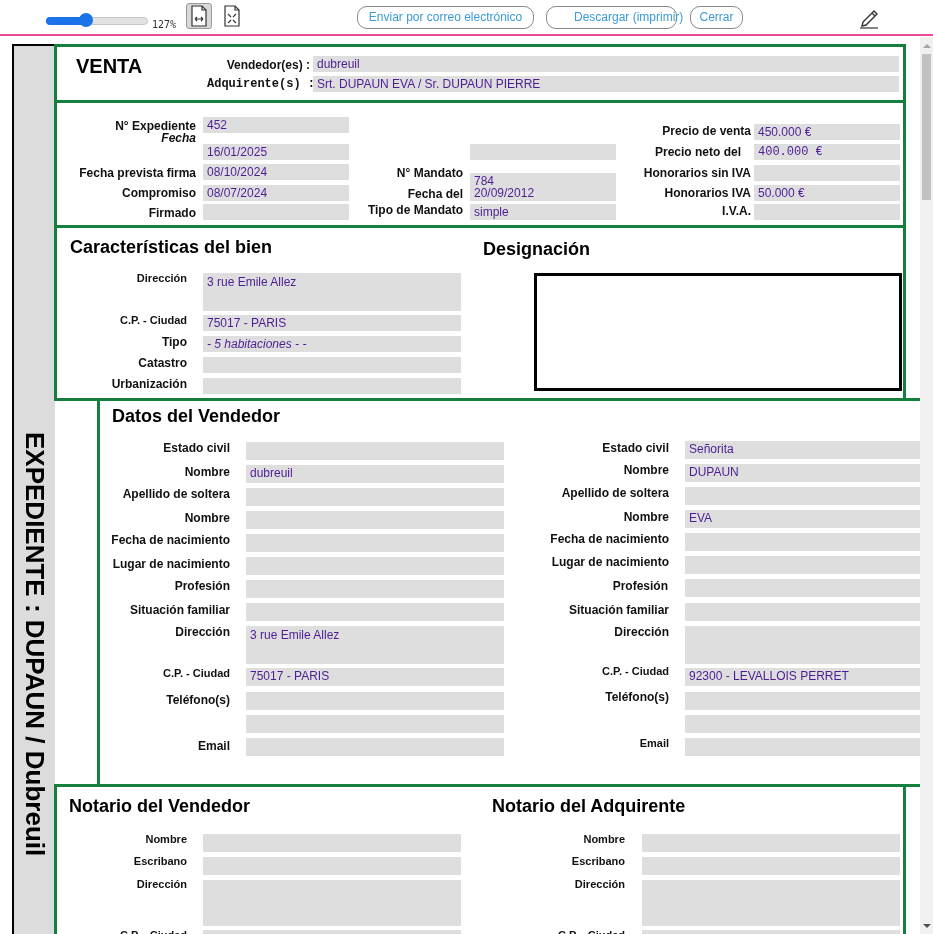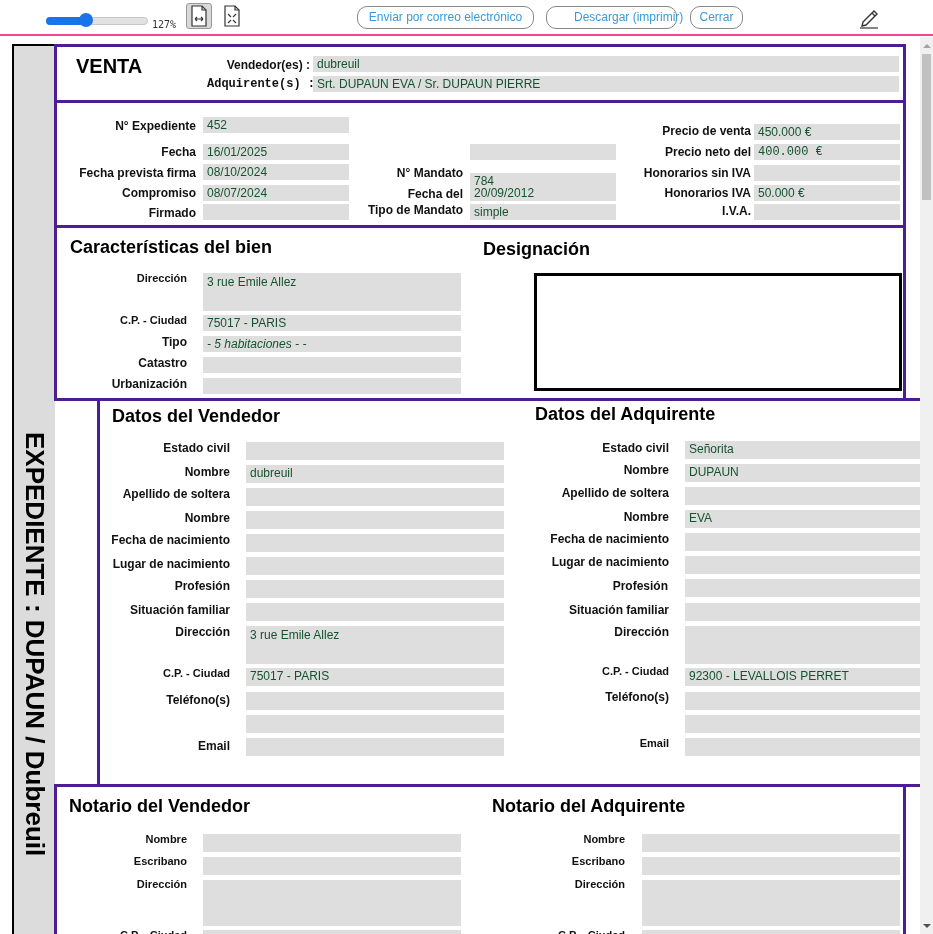--- a/index.html
+++ b/index.html
@@ -16,24 +16,24 @@
 
   .scroll { position: absolute; left: 0; top: 37px; width: 933px; height: 897px; overflow: hidden; }
   .scrollbar { position: absolute; left: 920px; top: 37px; width: 13px; height: 897px; background: #f0f0f0; }
   .sb-up { position: absolute; left: 3px; top: 7px; width: 0; height: 0; border-left: 4px solid transparent; border-right: 4px solid transparent; border-bottom: 4px solid #a3a3a3; }
   .sb-down { position: absolute; left: 3px; bottom: 6px; width: 0; height: 0; border-left: 4px solid transparent; border-right: 4px solid transparent; border-top: 4px solid #505050; }
   .sb-thumb { position: absolute; left: 2px; top: 17px; width: 9px; height: 146px; background: #c1c1c1; }
 
   .side-tab { position: absolute; left: 12px; top: 7px; width: 43px; height: 900px; background: #dcdcdc; border: 2px solid #000; border-right: none; }
   .side-title { position: absolute; left: 20px; top: 395px; width: 30px; height: 500px; writing-mode: vertical-rl; font-weight: bold; font-size: 26px; color: #000; white-space: nowrap; }
 
-  .panel { position: absolute; left: 54px; width: 852px; border: 3px solid #4c1d95; background: #fff; }
+  .panel { position: absolute; left: 54px; width: 852px; border: 3px solid #15803d; background: #fff; }
   .lbl { position: absolute; font-weight: bold; font-size: 12px; color: #111; text-align: right; white-space: nowrap; }
   .lbl.sm { font-size: 11px; }
-  .fld { position: absolute; height: 16px; background: #dedede; font-size: 12px; color: #14532d; padding-left: 4px; line-height: 16px; white-space: nowrap; overflow: hidden; }
+  .fld { position: absolute; height: 16px; background: #dedede; font-size: 12px; color: #4c1d95; padding-left: 4px; line-height: 16px; white-space: nowrap; overflow: hidden; }
   .fld.tall { height: 38px; line-height: 16px; padding-top: 1px; }
   .h2 { position: absolute; font-weight: bold; font-size: 18px; color: #000; white-space: nowrap; }
   .desig { position: absolute; border: 3px solid #000; background: #fff; }
 </style>
 </head>
 <body>
 
 <div class="toolbar">
   <div class="slider">
     <div class="slider-fill" id="slider-fill" style="width: 38.76px;"></div>
@@ -74,40 +74,40 @@
     <div class="h2" style="left:19px;top:8px;font-size:20px;">VENTA</div>
     <div class="lbl" style="left:150px;top:11px;width:103px;">Vendedor(es) :</div>
     <div class="fld" style="left:256px;top:9px;width:586px;">dubreuil</div>
     <div class="lbl" style="left:150px;top:30px;width:103px;font-family:Liberation Mono, monospace;">Adquirente(s) :</div>
     <div class="fld" style="left:256px;top:29px;width:586px;">Srt. DUPAUN EVA / Sr. DUPAUN PIERRE</div>
   </div>
 
   <div class="panel" style="top:63px;height:128px;">
     <div class="lbl" style="left:0;top:16px;width:139px;">N° Expediente</div>
     <div class="fld" style="left:146px;top:14px;width:146px;">452</div>
-    <div class="lbl" style="left:0;top:42px;width:139px;">Fecha</div>
+    <div class="lbl" style="left:0;top:28px;width:139px;font-style:italic;">Fecha</div>
     <div class="fld" style="left:146px;top:41px;width:146px;">16/01/2025</div>
     <div class="lbl" style="left:0;top:63px;width:139px;">Fecha prevista firma</div>
     <div class="fld" style="left:146px;top:61px;width:146px;">08/10/2024</div>
     <div class="lbl" style="left:0;top:83px;width:139px;">Compromiso</div>
     <div class="fld" style="left:146px;top:82px;width:146px;">08/07/2024</div>
     <div class="lbl" style="left:0;top:103px;width:139px;">Firmado</div>
     <div class="fld" style="left:146px;top:101px;width:146px;"></div>
 
     <div class="fld" style="left:413px;top:41px;width:146px;"></div>
     <div class="lbl" style="left:280px;top:63px;width:126px;">N° Mandato</div>
     <div class="fld" style="left:413px;top:70px;width:146px;">784</div>
     <div class="lbl" style="left:280px;top:84px;width:126px;">Fecha del</div>
     <div class="fld" style="left:413px;top:82px;width:146px;">20/09/2012</div>
     <div class="lbl" style="left:280px;top:100px;width:126px;">Tipo de Mandato</div>
     <div class="fld" style="left:413px;top:101px;width:146px;">simple</div>
 
     <div class="lbl" style="left:560px;top:21px;width:134px;">Precio de venta</div>
     <div class="fld" style="left:697px;top:21px;width:146px;">450.000 €</div>
-    <div class="lbl" style="left:560px;top:42px;width:134px;">Precio neto del</div>
+    <div class="lbl" style="left:560px;top:42px;width:124px;">Precio neto del</div>
     <div class="fld" style="left:697px;top:41px;width:146px;font-family:Liberation Mono, monospace;">400.000 €</div>
     <div class="lbl" style="left:560px;top:63px;width:134px;">Honorarios sin IVA</div>
     <div class="fld" style="left:697px;top:62px;width:146px;"></div>
     <div class="lbl" style="left:560px;top:83px;width:134px;">Honorarios IVA</div>
     <div class="fld" style="left:697px;top:82px;width:146px;">50.000 €</div>
     <div class="lbl" style="left:560px;top:101px;width:134px;">I.V.A.</div>
     <div class="fld" style="left:697px;top:101px;width:146px;"></div>
   </div>
 
   <div class="panel" style="top:188px;height:176px;">
@@ -148,21 +148,20 @@
     <div class="lbl" style="left:0;top:224px;width:130px;">Dirección</div>
     <div class="fld tall" style="left:146px;top:225px;width:258px;">3 rue Emile Allez</div>
     <div class="lbl sm" style="left:0;top:266px;width:130px;">C.P. - Ciudad</div>
     <div class="fld" style="left:146px;top:267px;width:258px;height:18px;">75017 - PARIS</div>
     <div class="lbl" style="left:0;top:292px;width:130px;">Teléfono(s)</div>
     <div class="fld" style="left:146px;top:291px;width:258px;height:18px;"></div>
     <div class="fld" style="left:146px;top:314px;width:258px;height:18px;"></div>
     <div class="lbl" style="left:0;top:338px;width:130px;">Email</div>
     <div class="fld" style="left:146px;top:337px;width:258px;height:18px;"></div>
 
-    <div class="h2" style="left:435px;top:3px;">Datos del Adquirente</div>
     <div class="lbl" style="left:420px;top:40px;width:149px;">Estado civil</div>
     <div class="fld" style="left:585px;top:40px;width:258px;height:18px;">Señorita</div>
     <div class="lbl" style="left:420px;top:62px;width:149px;">Nombre</div>
     <div class="fld" style="left:585px;top:63px;width:258px;height:18px;">DUPAUN</div>
     <div class="lbl" style="left:420px;top:85px;width:149px;">Apellido de soltera</div>
     <div class="fld" style="left:585px;top:86px;width:258px;height:18px;"></div>
     <div class="lbl" style="left:420px;top:109px;width:149px;">Nombre</div>
     <div class="fld" style="left:585px;top:109px;width:258px;height:18px;">EVA</div>
     <div class="lbl" style="left:420px;top:131px;width:149px;">Fecha de nacimiento</div>
     <div class="fld" style="left:585px;top:132px;width:258px;height:18px;"></div>

